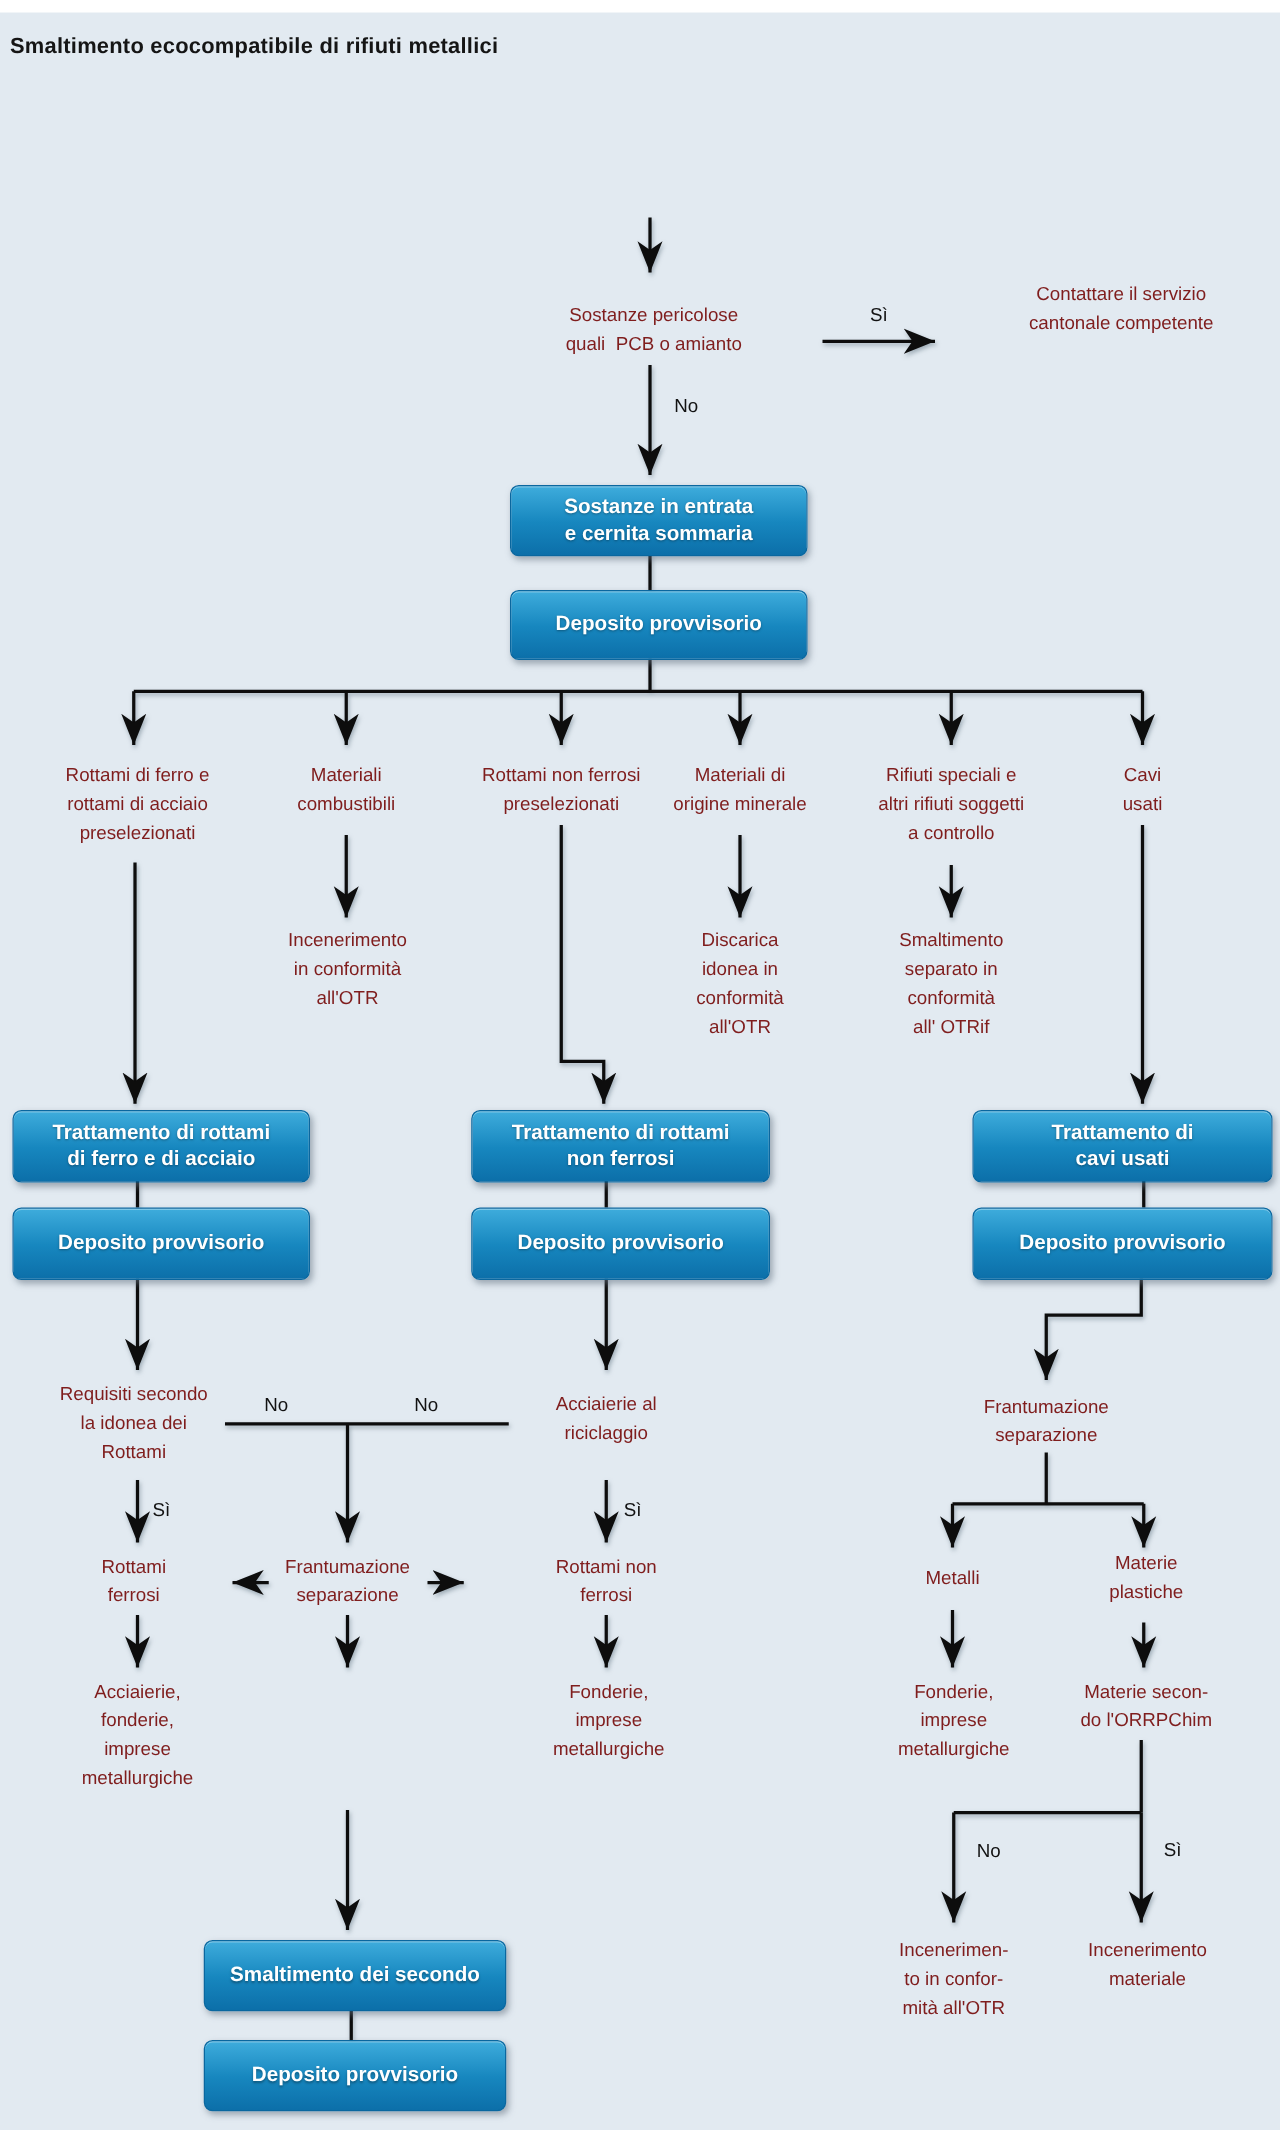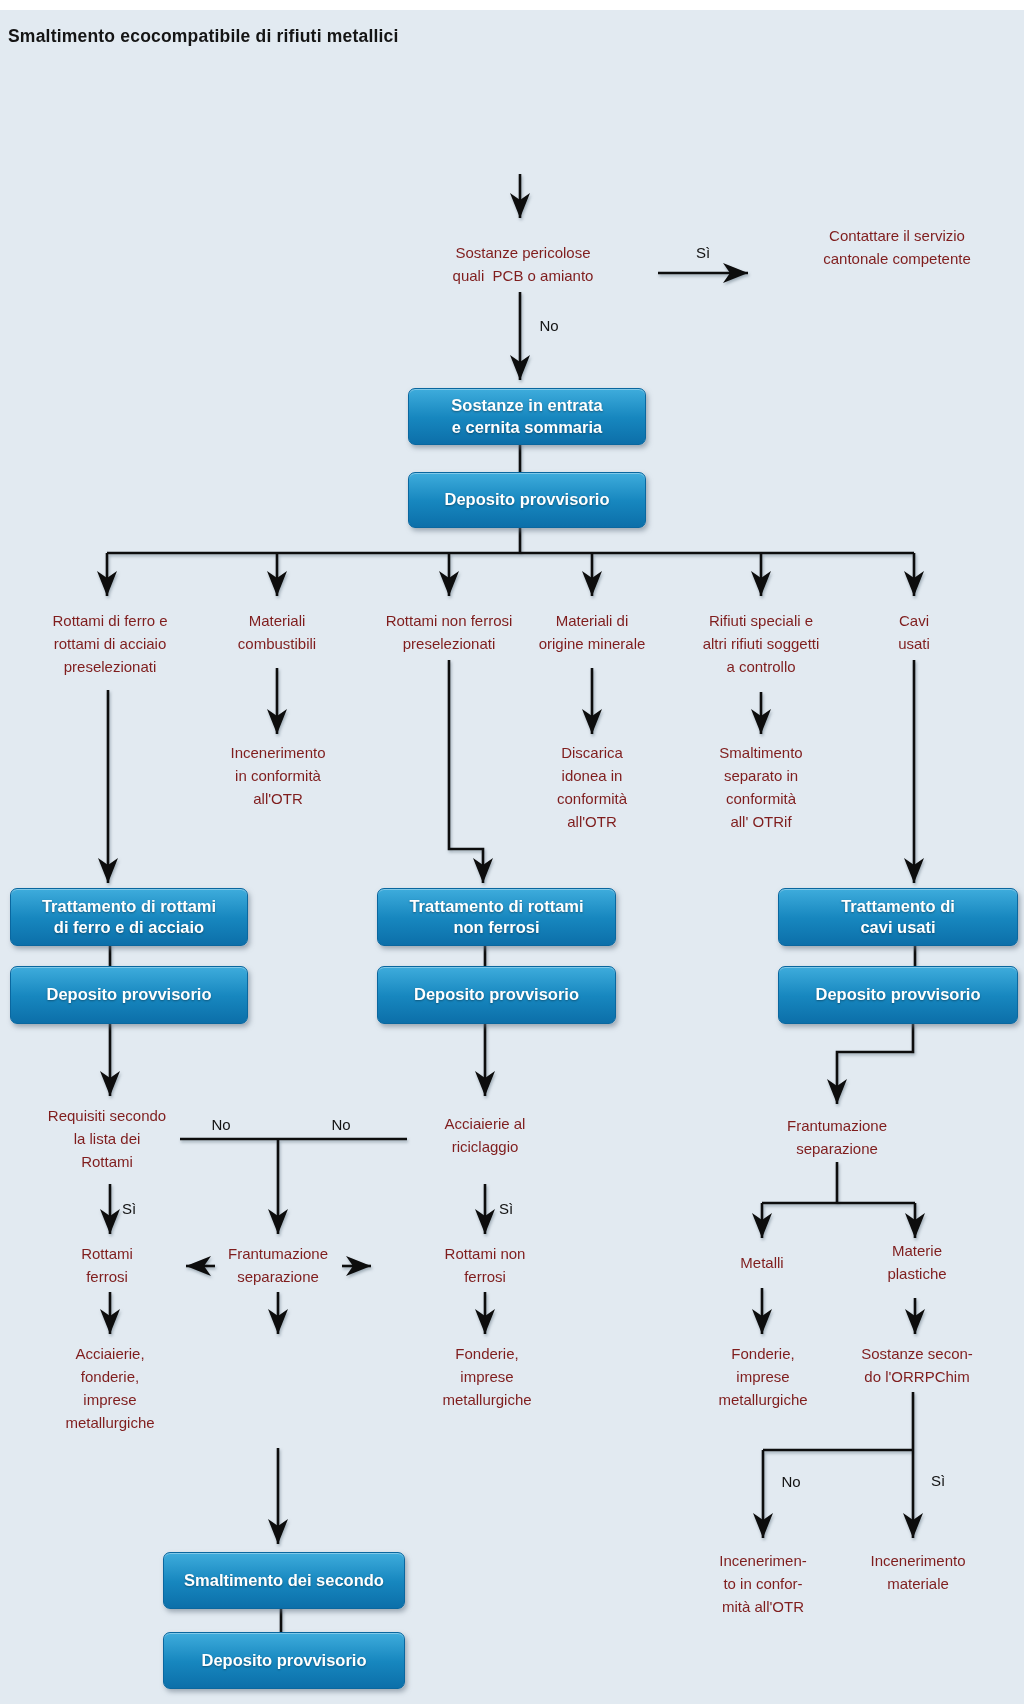--- a/index.html
+++ b/index.html
@@ -127,21 +127,21 @@
 all'OTR</div>
   <div class="txt" style="left:592px;top:741px">Discarica
 idonea in
 conformità
 all'OTR</div>
   <div class="txt" style="left:761px;top:741px">Smaltimento
 separato in
 conformità
 all' OTRif</div>
   <div class="txt" style="left:107px;top:1104px">Requisiti secondo
-la lista dei
+la idonea dei
 Rottami</div>
   <div class="txt" style="left:485px;top:1112px">Acciaierie al
 riciclaggio</div>
   <div class="txt" style="left:837px;top:1114px">Frantumazione
 separazione</div>
   <div class="txt" style="left:107px;top:1242px">Rottami
 ferrosi</div>
   <div class="txt" style="left:278px;top:1242px">Frantumazione
 separazione</div>
   <div class="txt" style="left:485px;top:1242px">Rottami non
@@ -152,21 +152,21 @@
   <div class="txt" style="left:110px;top:1342px">Acciaierie,
 fonderie,
 imprese
 metallurgiche</div>
   <div class="txt" style="left:487px;top:1342px">Fonderie,
 imprese
 metallurgiche</div>
   <div class="txt" style="left:763px;top:1342px">Fonderie,
 imprese
 metallurgiche</div>
-  <div class="txt" style="left:917px;top:1342px">Sostanze secon-
+  <div class="txt" style="left:917px;top:1342px">Materie secon-
 do l'ORRPChim</div>
   <div class="txt" style="left:763px;top:1549px">Incenerimen-
 to in confor-
 mità all'OTR</div>
   <div class="txt" style="left:918px;top:1549px">Incenerimento
 materiale</div>
 
   <div class="elabel" style="left:703px;top:252px">Sì</div>
   <div class="elabel" style="left:549px;top:325px">No</div>
   <div class="elabel" style="left:221px;top:1124px">No</div>

